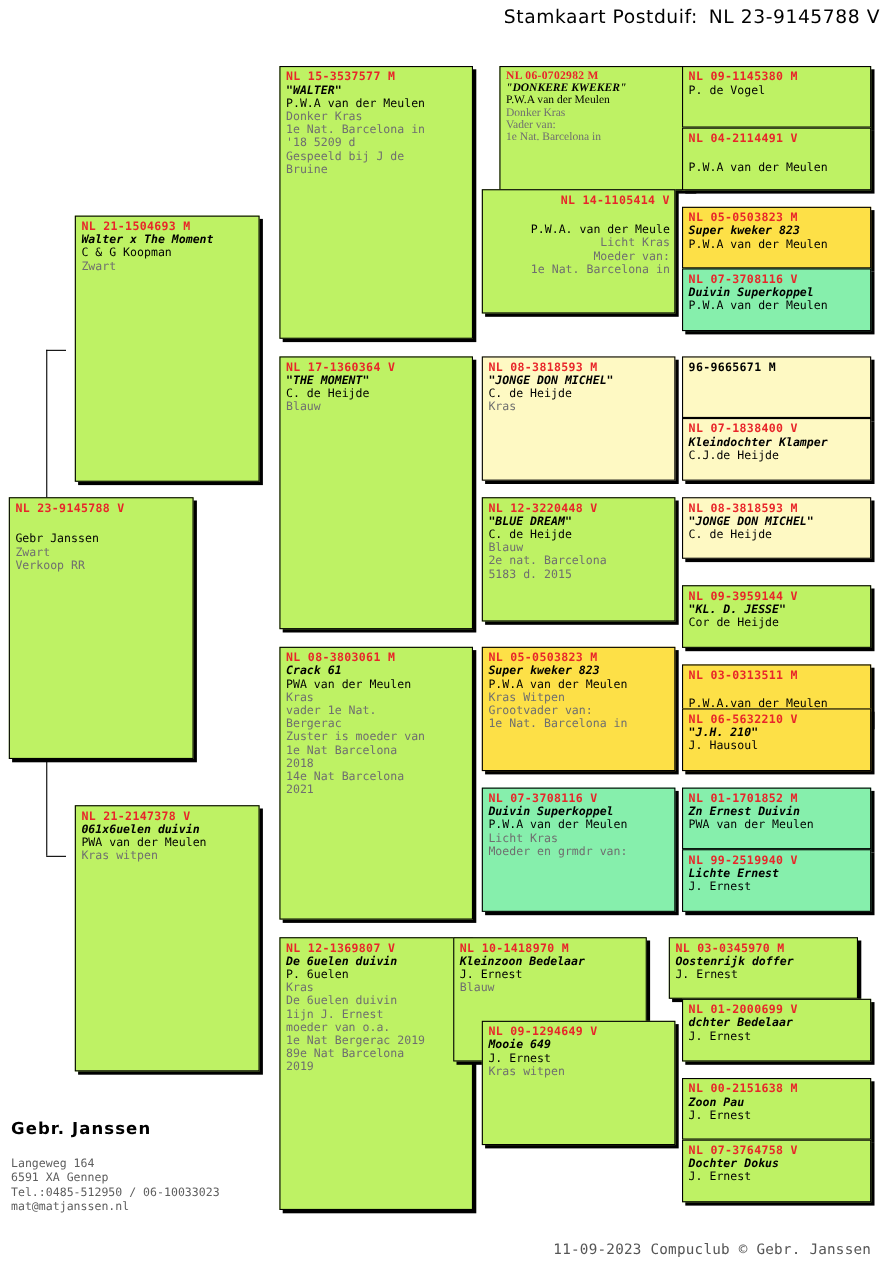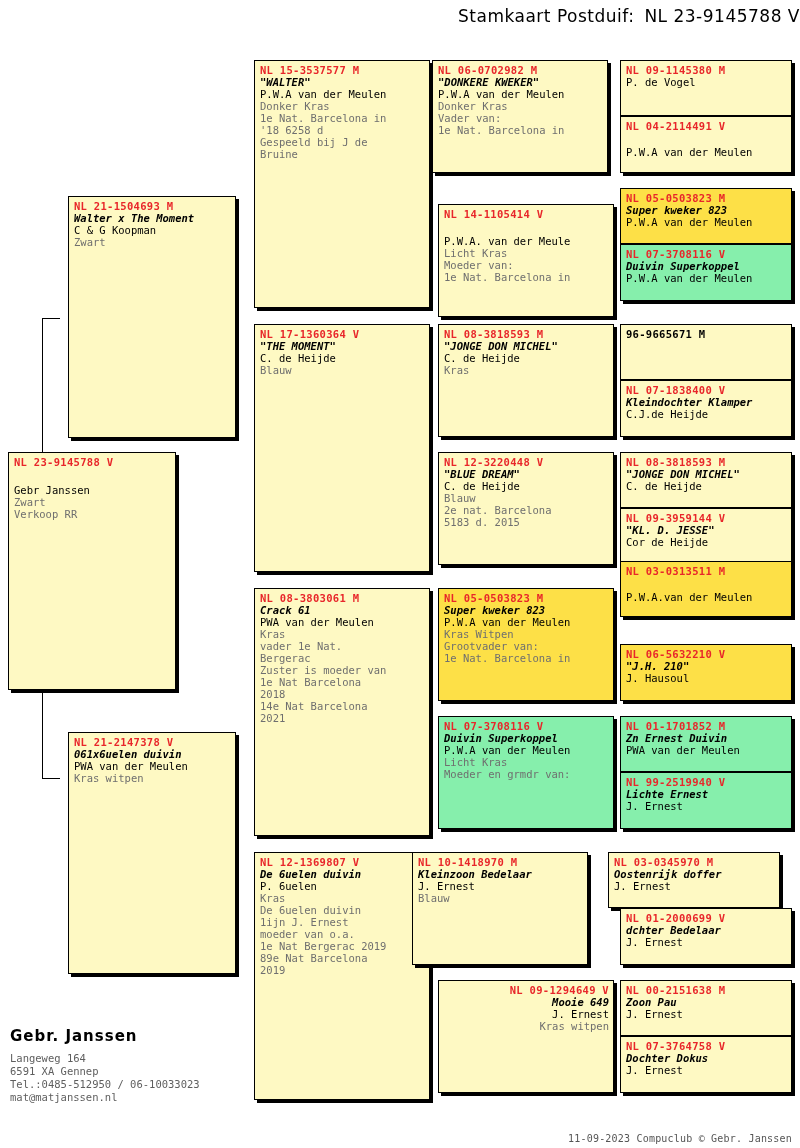--- a/index.html
+++ b/index.html
@@ -19,21 +19,21 @@
     font-size:17px;
     letter-spacing:0.5px;
   }
   .title .pad{display:inline-block;width:10px;}
 
   
   .box{
     position:absolute;
     box-sizing:border-box;
     border:1px solid #000;
-    background:#fef9c3;
+    background:#bef264;
     box-shadow:3px 3px 0 #000;
     padding:3px 4px 2px 5px;
     overflow:hidden;
   }
   .ring{
     color:#e8262a;
     font-weight:bold;
     font-size:10.5px;
     letter-spacing:0.3px;
     white-space:nowrap;
@@ -62,27 +62,27 @@
     position:absolute;
     left:10px; bottom:44px;
     font-size:10.5px;
     line-height:13px;
   }
   .footer .big{
     font-family:"DejaVu Sans", sans-serif;
     font-size:15px;
     font-weight:bold;
     letter-spacing:1px;
-    margin-bottom:9px;
+    margin-bottom:19px;
   }
   .footer .dimline{color:#5e5e5e;}
   .credit{
     position:absolute;
     right:8px; bottom:4px;
-    font-size:10px;
+    font-size:13px;
     color:#555;
     letter-spacing:0.2px;
   }
 </style>
 </head>
 <body>
 
 <div class="title">
   <span>Stamkaart Postduif:</span><span class="pad"></span><span>NL  23-9145788 V</span>
 </div>
@@ -111,21 +111,21 @@
   <div class="ln">PWA van der Meulen</div>
   <div class="ln dim">Kras witpen</div>
 </div>
 
 <div class="box" style="left:254px;top:60px;width:176px;height:248px;">
   <div class="ring">NL  15-3537577 M</div>
   <div class="nm">"WALTER"</div>
   <div class="ln">P.W.A van der Meulen</div>
   <div class="ln dim">Donker Kras</div>
   <div class="ln dim">1e Nat. Barcelona in</div>
-  <div class="ln dim">'18 6258 d</div>
+  <div class="ln dim">'18 5209 d</div>
   <div class="ln dim">Gespeeld bij J de</div>
   <div class="ln dim">Bruine</div>
 </div>
 
 <div class="box" style="left:254px;top:324px;width:176px;height:248px;">
   <div class="ring">NL  17-1360364 V</div>
   <div class="nm">"THE MOMENT"</div>
   <div class="ln">C. de Heijde</div>
   <div class="ln dim">Blauw</div>
 </div>
@@ -150,30 +150,30 @@
   <div class="ln">P. 6uelen</div>
   <div class="ln dim">Kras</div>
   <div class="ln dim">De 6uelen duivin</div>
   <div class="ln dim">1ijn J. Ernest</div>
   <div class="ln dim">moeder van o.a.</div>
   <div class="ln dim">1e Nat Bergerac 2019</div>
   <div class="ln dim">89e Nat Barcelona</div>
   <div class="ln dim">2019</div>
 </div>
 
-<div class="box" style="left:432px;top:60px;width:176px;height:113px;">
+<div class="box" style="left:454px;top:60px;width:176px;height:113px;font-family:Liberation Serif, serif;">
   <div class="ring">NL  06-0702982 M</div>
   <div class="nm">"DONKERE KWEKER"</div>
   <div class="ln">P.W.A van der Meulen</div>
   <div class="ln dim">Donker Kras</div>
   <div class="ln dim">Vader van:</div>
   <div class="ln dim">1e Nat. Barcelona in</div>
 </div>
 
-<div class="box" style="left:438px;top:204px;width:176px;height:113px;">
+<div class="box" style="left:438px;top:172px;width:176px;height:113px;text-align:right;">
   <div class="ring">NL  14-1105414 V</div>
   <div class="ln" style="margin-top:15px;">P.W.A. van der Meule</div>
   <div class="ln dim">Licht Kras</div>
   <div class="ln dim">Moeder van:</div>
   <div class="ln dim">1e Nat. Barcelona in</div>
 </div>
 
 <div class="box green" style="left:438px;top:324px;width:176px;height:113px;">
   <div class="ring">NL  08-3818593 M</div>
   <div class="nm">"JONGE DON MICHEL"</div>
@@ -207,21 +207,21 @@
   <div class="ln dim">Moeder en grmdr van:</div>
 </div>
 
 <div class="box" style="left:412px;top:852px;width:176px;height:113px;">
   <div class="ring">NL  10-1418970 M</div>
   <div class="nm">Kleinzoon Bedelaar</div>
   <div class="ln">J. Ernest</div>
   <div class="ln dim">Blauw</div>
 </div>
 
-<div class="box" style="left:438px;top:980px;width:176px;height:113px;text-align:right;">
+<div class="box" style="left:438px;top:928px;width:176px;height:113px;">
   <div class="ring">NL  09-1294649 V</div>
   <div class="nm">Mooie 649</div>
   <div class="ln">J. Ernest</div>
   <div class="ln dim">Kras witpen</div>
 </div>
 
 <div class="box" style="left:620px;top:60px;width:172px;height:56px;">
   <div class="ring">NL  09-1145380 M</div>
   <div class="ln">P. de Vogel</div>
 </div>
@@ -248,27 +248,27 @@
   <div class="ring">NL  07-1838400 V</div>
   <div class="nm">Kleindochter Klamper</div>
   <div class="ln">C.J.de Heijde</div>
 </div>
 
 <div class="box green" style="left:620px;top:452px;width:172px;height:56px;">
   <div class="ring">NL  08-3818593 M</div>
   <div class="nm">"JONGE DON MICHEL"</div>
   <div class="ln">C. de Heijde</div>
 </div>
-<div class="box" style="left:620px;top:508px;width:172px;height:57px;">
+<div class="box" style="left:620px;top:532px;width:172px;height:57px;">
   <div class="ring">NL  09-3959144 V</div>
   <div class="nm">"KL. D. JESSE"</div>
   <div class="ln">Cor de Heijde</div>
 </div>
 
-<div class="box pink" style="left:620px;top:561px;width:172px;height:56px;">
+<div class="box pink" style="left:620px;top:604px;width:172px;height:56px;">
   <div class="ring">NL  03-0313511 M</div>
   <div class="ln" style="margin-top:14px;">P.W.A.van der Meulen</div>
 </div>
 <div class="box pink" style="left:620px;top:644px;width:172px;height:57px;">
   <div class="ring">NL  06-5632210 V</div>
   <div class="nm">"J.H. 210"</div>
   <div class="ln">J. Hausoul</div>
 </div>
 
 <div class="box yellow" style="left:620px;top:716px;width:172px;height:56px;">

